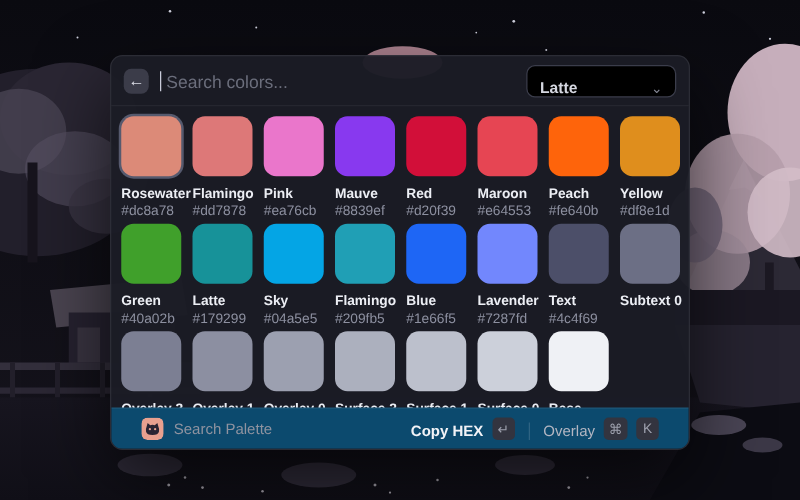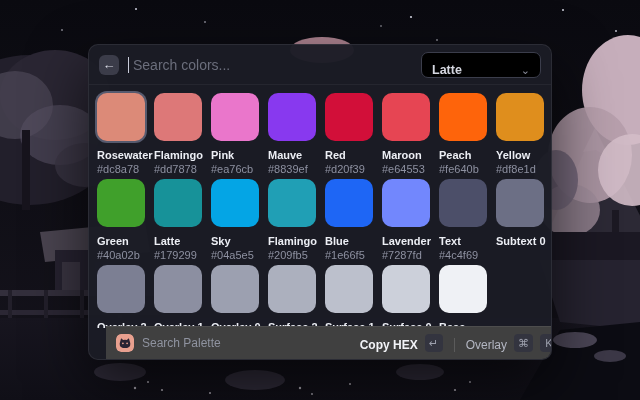--- a/index.html
+++ b/index.html
@@ -24,22 +24,22 @@
   .dropdown .chev{margin-left:auto;color:#8a8d9b;font-size:11px;}
   
   .grid{position:absolute;left:0;top:40px;width:100%;height:243px;overflow:hidden;
     padding:8px;display:grid;grid-template-columns:repeat(8,48px);column-gap:9px;grid-auto-rows:86px;}
   .cell{width:48px;}
   .swatch{width:48px;height:48px;border-radius:10px;cursor:pointer;}
   .swatch.selected{box-shadow:0 0 0 2px #565a6e;}
   .clabel{margin-top:8px;font-size:11px;font-weight:600;color:#eceef4;white-space:nowrap;}
   .chex{margin-top:2px;font-size:11px;color:#8d90a0;white-space:nowrap;}
   
-  .ftr{position:absolute;left:17px;bottom:0;width:100%;height:33px;background:#404040;
-    border-top:1px solid rgba(255,255,255,0.07);display:flex;align-items:center;padding:0 10px;}
+  .ftr{position:absolute;left:0;bottom:0;width:100%;height:33px;background:#0c4a6e;
+    border-top:1px solid rgba(255,255,255,0.07);display:flex;align-items:center;padding:0 24px;}
   .app-badge{width:18px;height:18px;border-radius:5px;overflow:hidden;flex:0 0 auto;}
   .app-name{margin-left:8px;font-size:12px;color:#8f93a0;}
   .ftr-right{margin-left:auto;display:flex;align-items:flex-end;}
   .primary-label{font-size:12px;font-weight:700;color:#f2f3f7;cursor:pointer;}
   .key{min-width:18px;height:18px;padding:0 4px;margin-left:7px;border-radius:4px;background:#33343f;
     color:#9da0ad;font-size:11px;display:flex;align-items:center;justify-content:center;}
   .vdiv{width:1px;height:14px;background:rgba(255,255,255,0.14);margin:0 11px;}
   .secondary-label{font-size:12px;color:#b3b6c2;cursor:pointer;}
 </style>
 </head>

